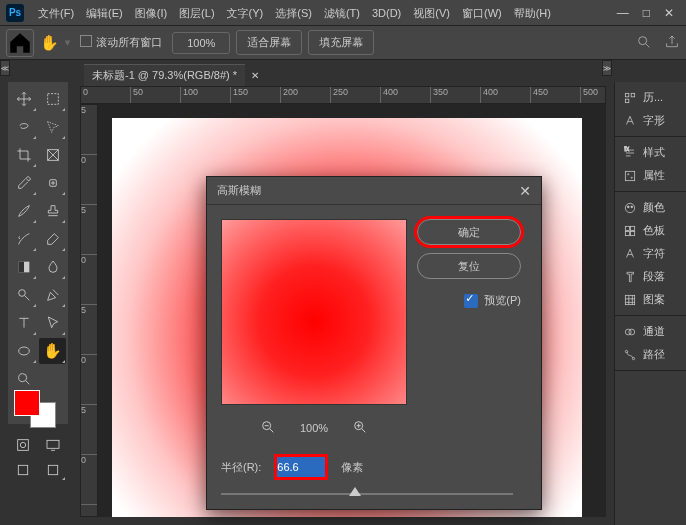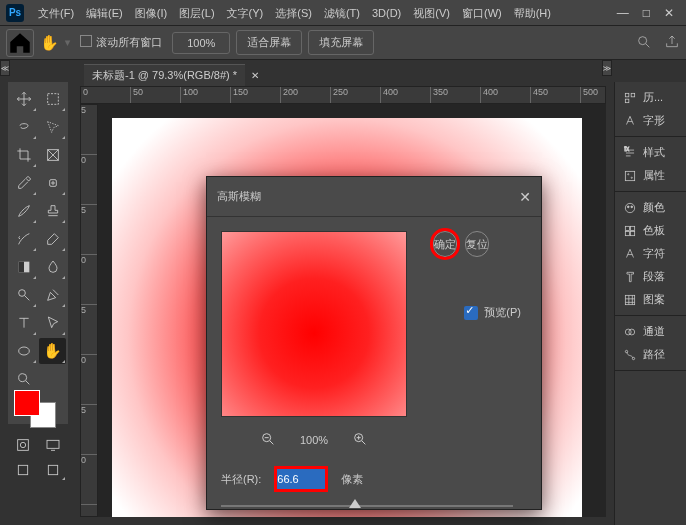--- a/index.html
+++ b/index.html
@@ -38,26 +38,26 @@
 .ruler-v .tick{height:50px;border-bottom:1px solid #666;font-size:9px;color:#aaa}
 .canvas-wrap{position:absolute;left:98px;top:104px;right:80px;bottom:8px;background:#252525;overflow:hidden}
 .canvas{position:absolute;left:14px;top:14px;width:470px;height:400px;background:#fff}
 .canvas .grad{position:absolute;inset:0;background:radial-gradient(circle at 50% 55%,#ff1010 0%,#ff2a2a 28%,#ff6a6a 48%,#ffc6c6 68%,#fff 88%)}
 .rpanel{position:absolute;right:0;top:82px;width:72px;bottom:0;background:#3a3a3a;border-left:1px solid #222}
 .rpanel .grp{border-bottom:1px solid #222;padding:4px 0}
 .rit{display:flex;align-items:center;gap:6px;padding:4px 8px}
 .rit svg{width:14px;height:14px;stroke:#ccc;fill:none;stroke-width:1.3}
 .right-thin{position:absolute;right:74px;top:60px;width:10px;height:16px;background:#454545;display:flex;align-items:center;justify-content:center;font-size:8px;border:1px solid #222}
 .dialog{position:absolute;left:206px;top:176px;width:336px;height:334px;background:#4a4a4a;border:1px solid #222;box-shadow:0 6px 20px rgba(0,0,0,.6)}
-.dlg-title{height:40px;display:flex;align-items:center;padding:0 10px;border-bottom:1px solid #333}
+.dlg-title{height:28px;display:flex;align-items:center;padding:0 10px;border-bottom:1px solid #333}
 .dlg-title .cl{margin-left:auto;font-size:14px;cursor:pointer}
 .dlg-body{position:relative;height:calc(100% - 28px)}
 .preview{position:absolute;left:14px;top:14px;width:186px;height:186px;background:#fff;border:1px solid #333}
 .preview .pg{position:absolute;inset:0;background:radial-gradient(circle at 50% 55%,#ff0000 0%,#ff2020 40%,#ff6060 72%,#ff9a9a 100%)}
-.dlg-btns{position:absolute;right:4px;top:14px;width:104px;display:flex;gap:8px}
+.dlg-btns{position:absolute;right:20px;top:14px;width:104px;display:flex;flex-direction:column;gap:8px}
 .dbtn{height:26px;border:1px solid #888;border-radius:13px;display:flex;align-items:center;justify-content:center;background:#4a4a4a}
 .hl-red{outline:3px solid #ff0000;outline-offset:0}
 .pv-chk{position:absolute;right:20px;top:88px;display:flex;align-items:center;gap:6px}
 .pv-chk .cb{width:14px;height:14px;background:#2a6bbf;border-radius:2px;position:relative}
 .pv-chk .cb:after{content:"✓";position:absolute;color:#fff;font-size:11px;left:1px;top:-2px}
 .zoom-row{position:absolute;left:14px;top:214px;width:186px;display:flex;align-items:center;justify-content:center;gap:24px}
 .zoom-row svg{width:16px;height:16px;stroke:#ccc;fill:none;stroke-width:1.5}
 .radius-row{position:absolute;left:14px;top:252px;display:flex;align-items:center;gap:16px}
 .rad-in{width:48px;height:20px;background:#2a6bbf;color:#fff;text-align:left;line-height:20px}
 .slider{position:absolute;left:14px;top:282px;width:292px;height:14px}

